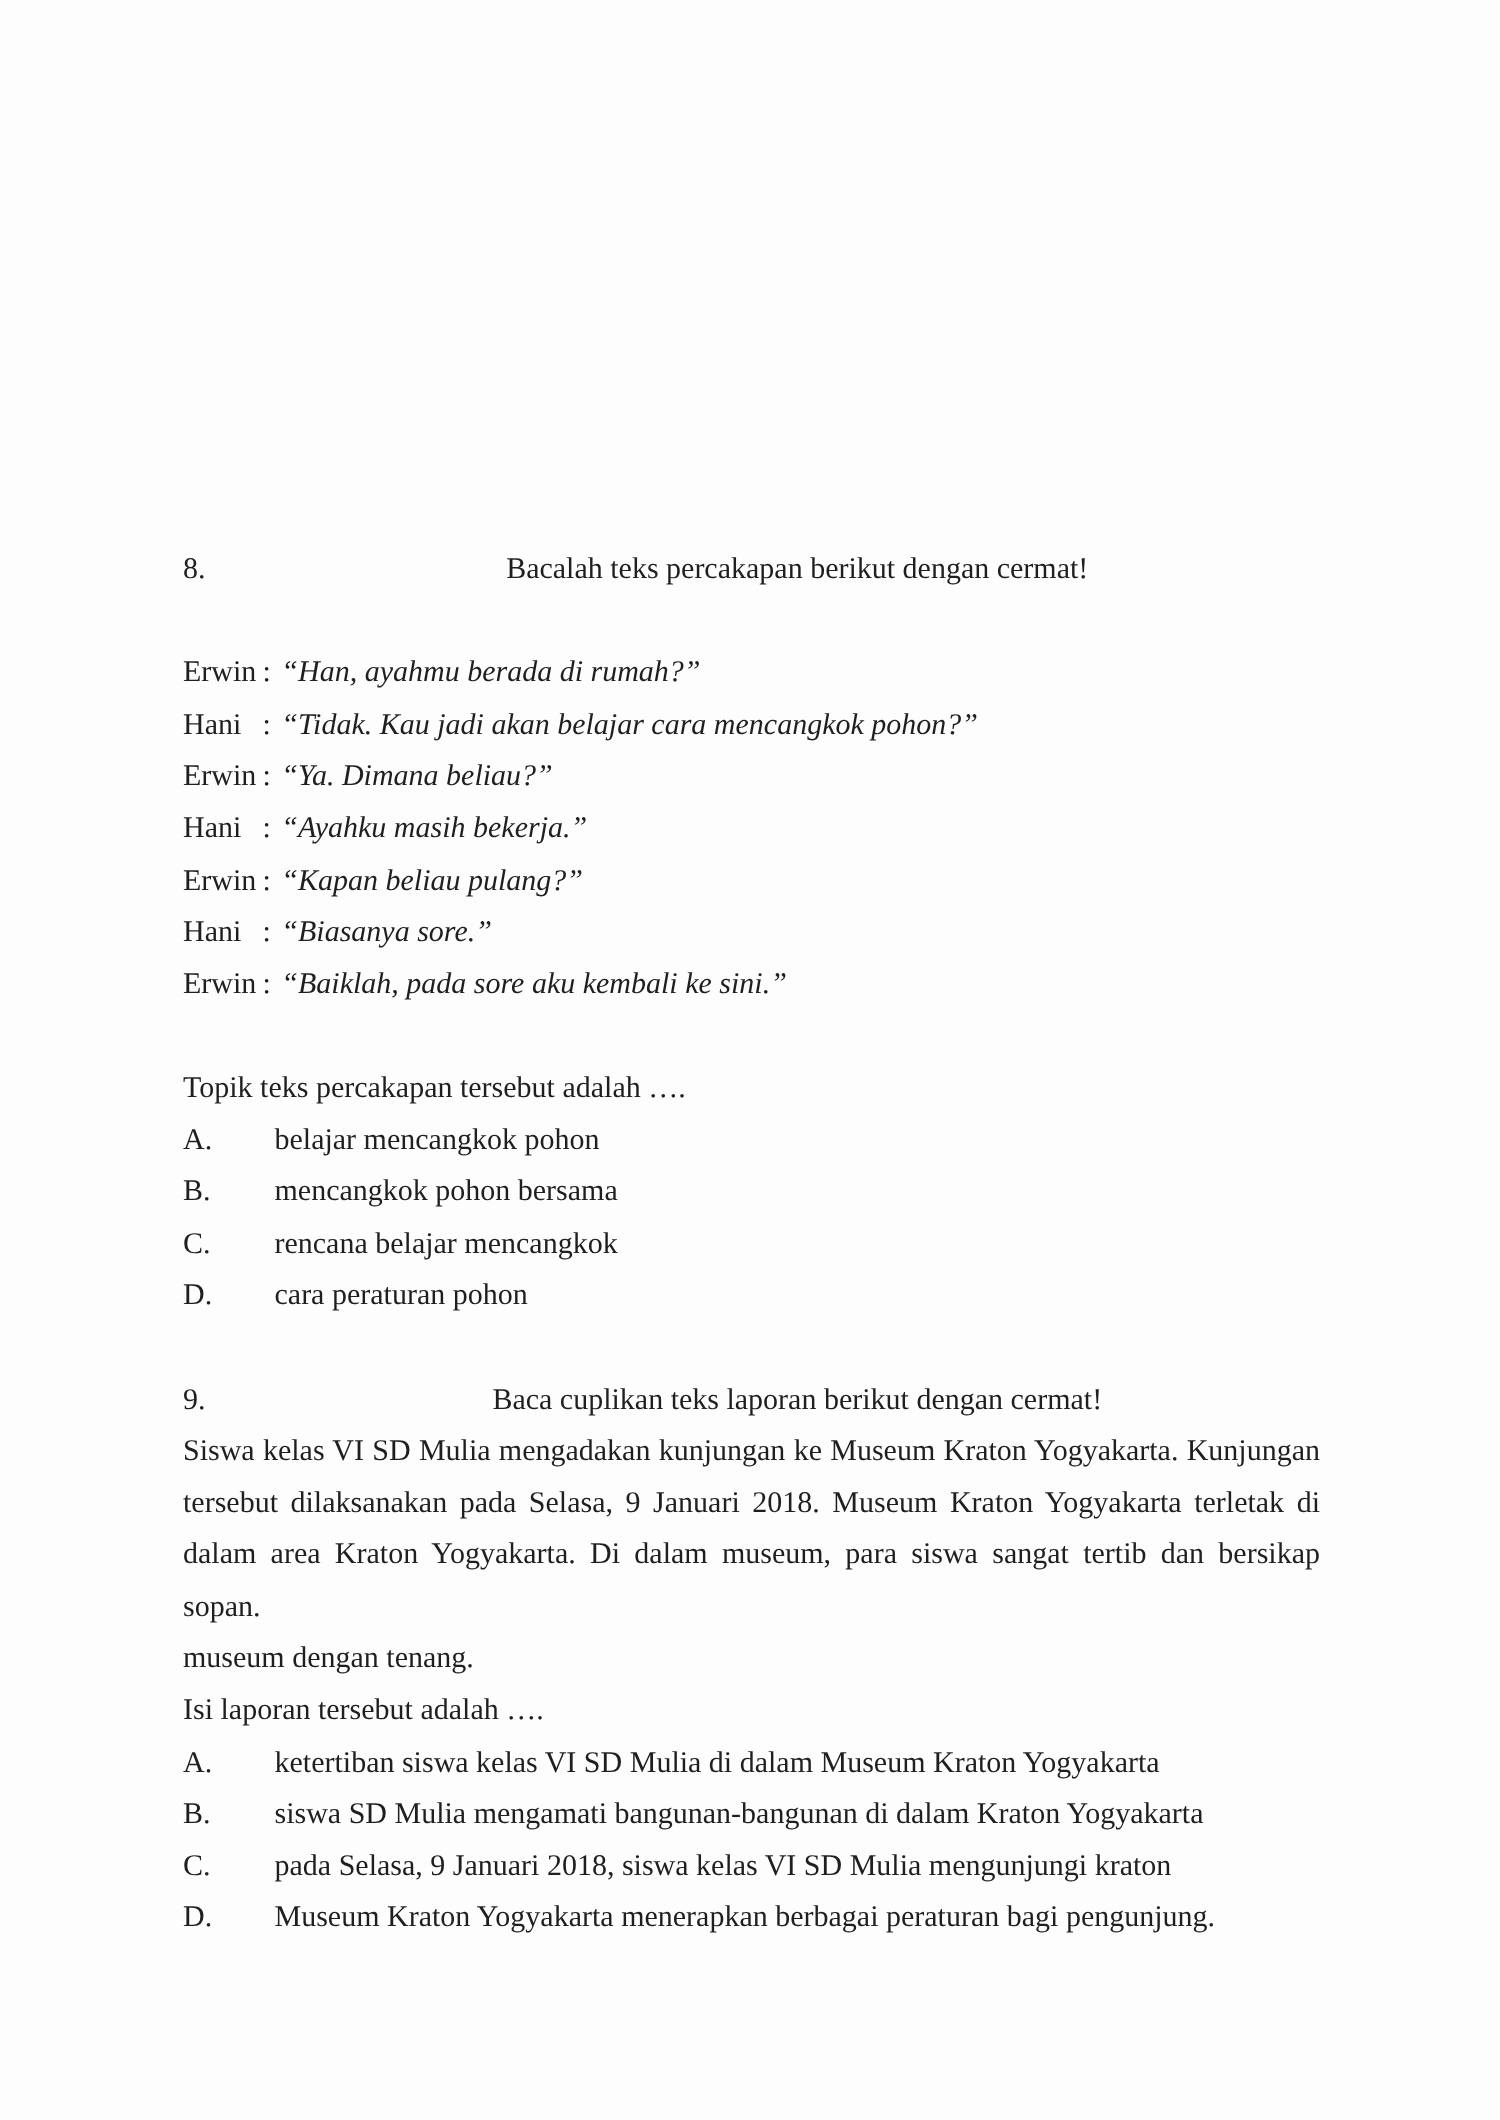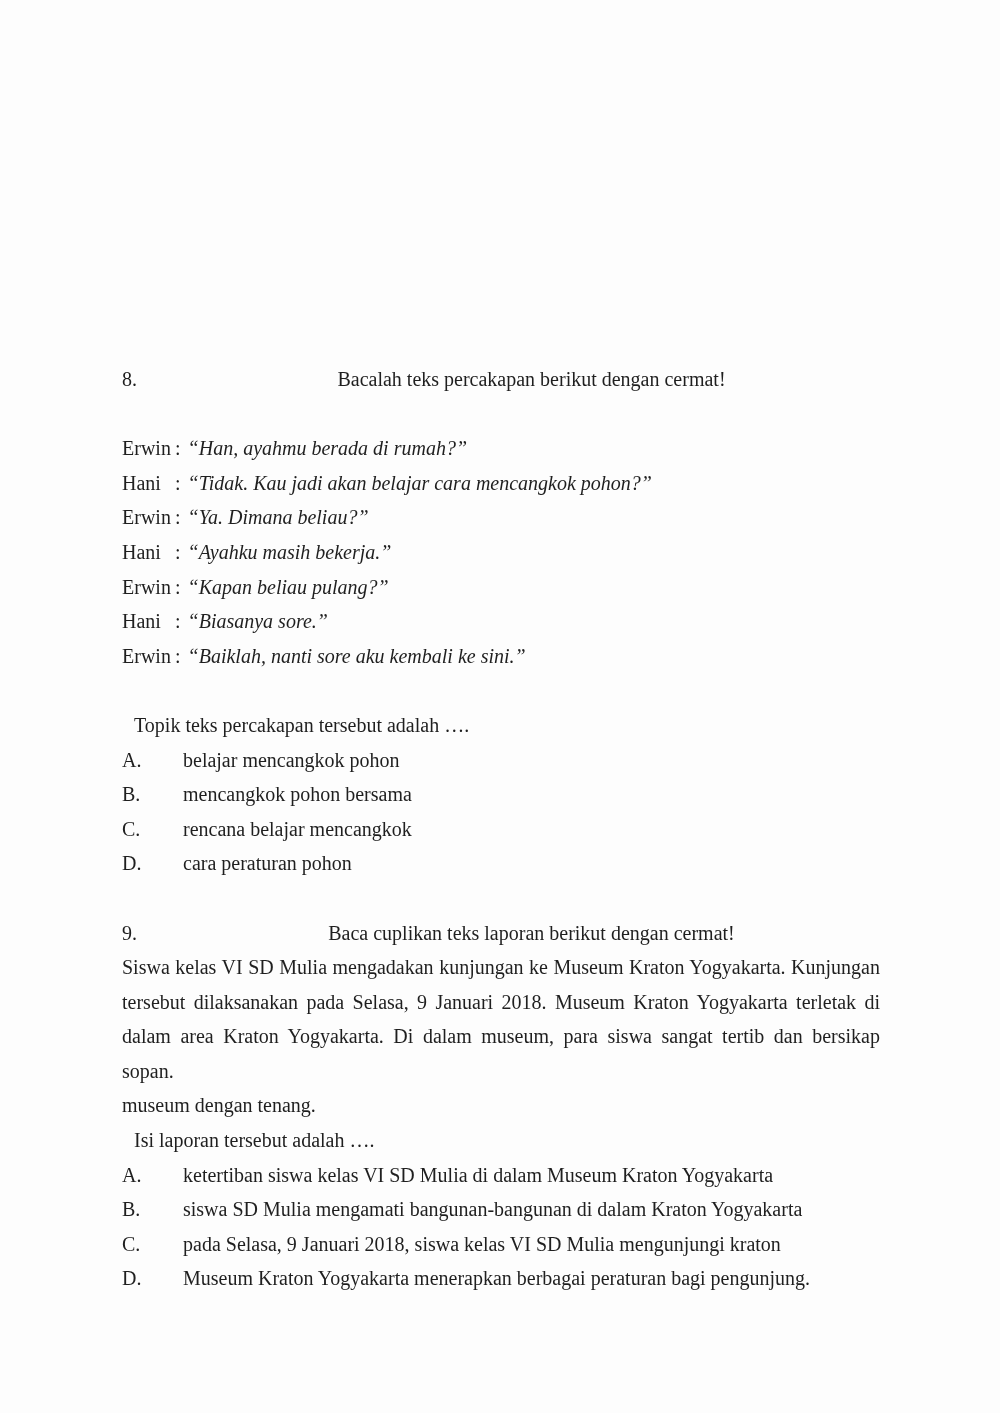--- a/index.html
+++ b/index.html
@@ -45,21 +45,20 @@
   }
   .sep {
     margin-right: 7px;
   }
   .dialog-text {
     flex: 1;
     font-style: italic;
   }
   .stem {
     display: block;
-    margin-left: 12px;
   }
   .option-row {
     display: flex;
   }
   .opt-letter {
     flex: 0 0 61px;
   }
   .opt-text {
     flex: 1;
   }
@@ -112,21 +111,21 @@
         <span class="dialog-text">“Kapan beliau pulang?”</span>
       </div>
       <div class="dialog-row">
         <span class="speaker">Hani</span>
         <span class="sep">:</span>
         <span class="dialog-text">“Biasanya sore.”</span>
       </div>
       <div class="dialog-row">
         <span class="speaker">Erwin</span>
         <span class="sep">:</span>
-        <span class="dialog-text">“Baiklah, nanti sore aku kembali ke sini.”</span>
+        <span class="dialog-text">“Baiklah, pada sore aku kembali ke sini.”</span>
       </div>
     </div>
 
     <div class="spacer-line"></div>
 
     <div class="stem">Topik teks percakapan tersebut adalah ….</div>
     <div>
       <div class="option-row">
         <span class="opt-letter">A.</span>
         <span class="opt-text">belajar mencangkok pohon</span>

